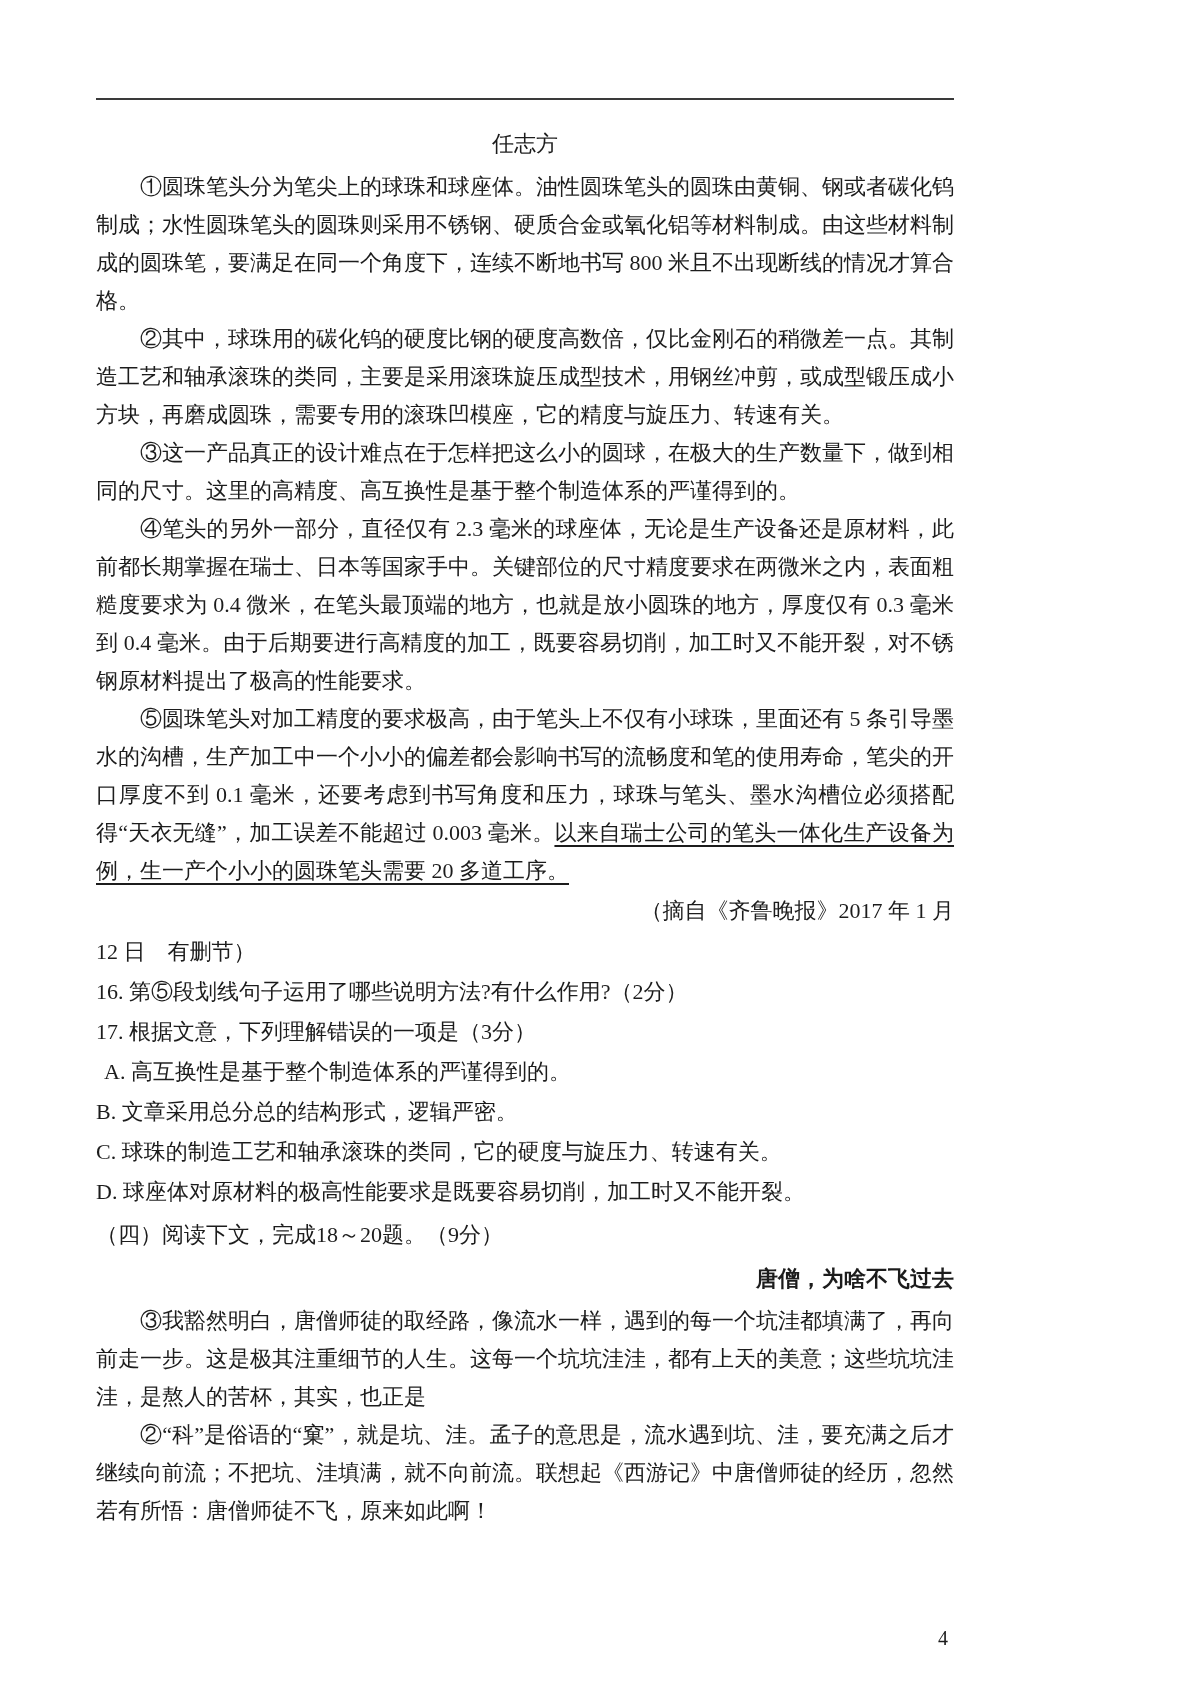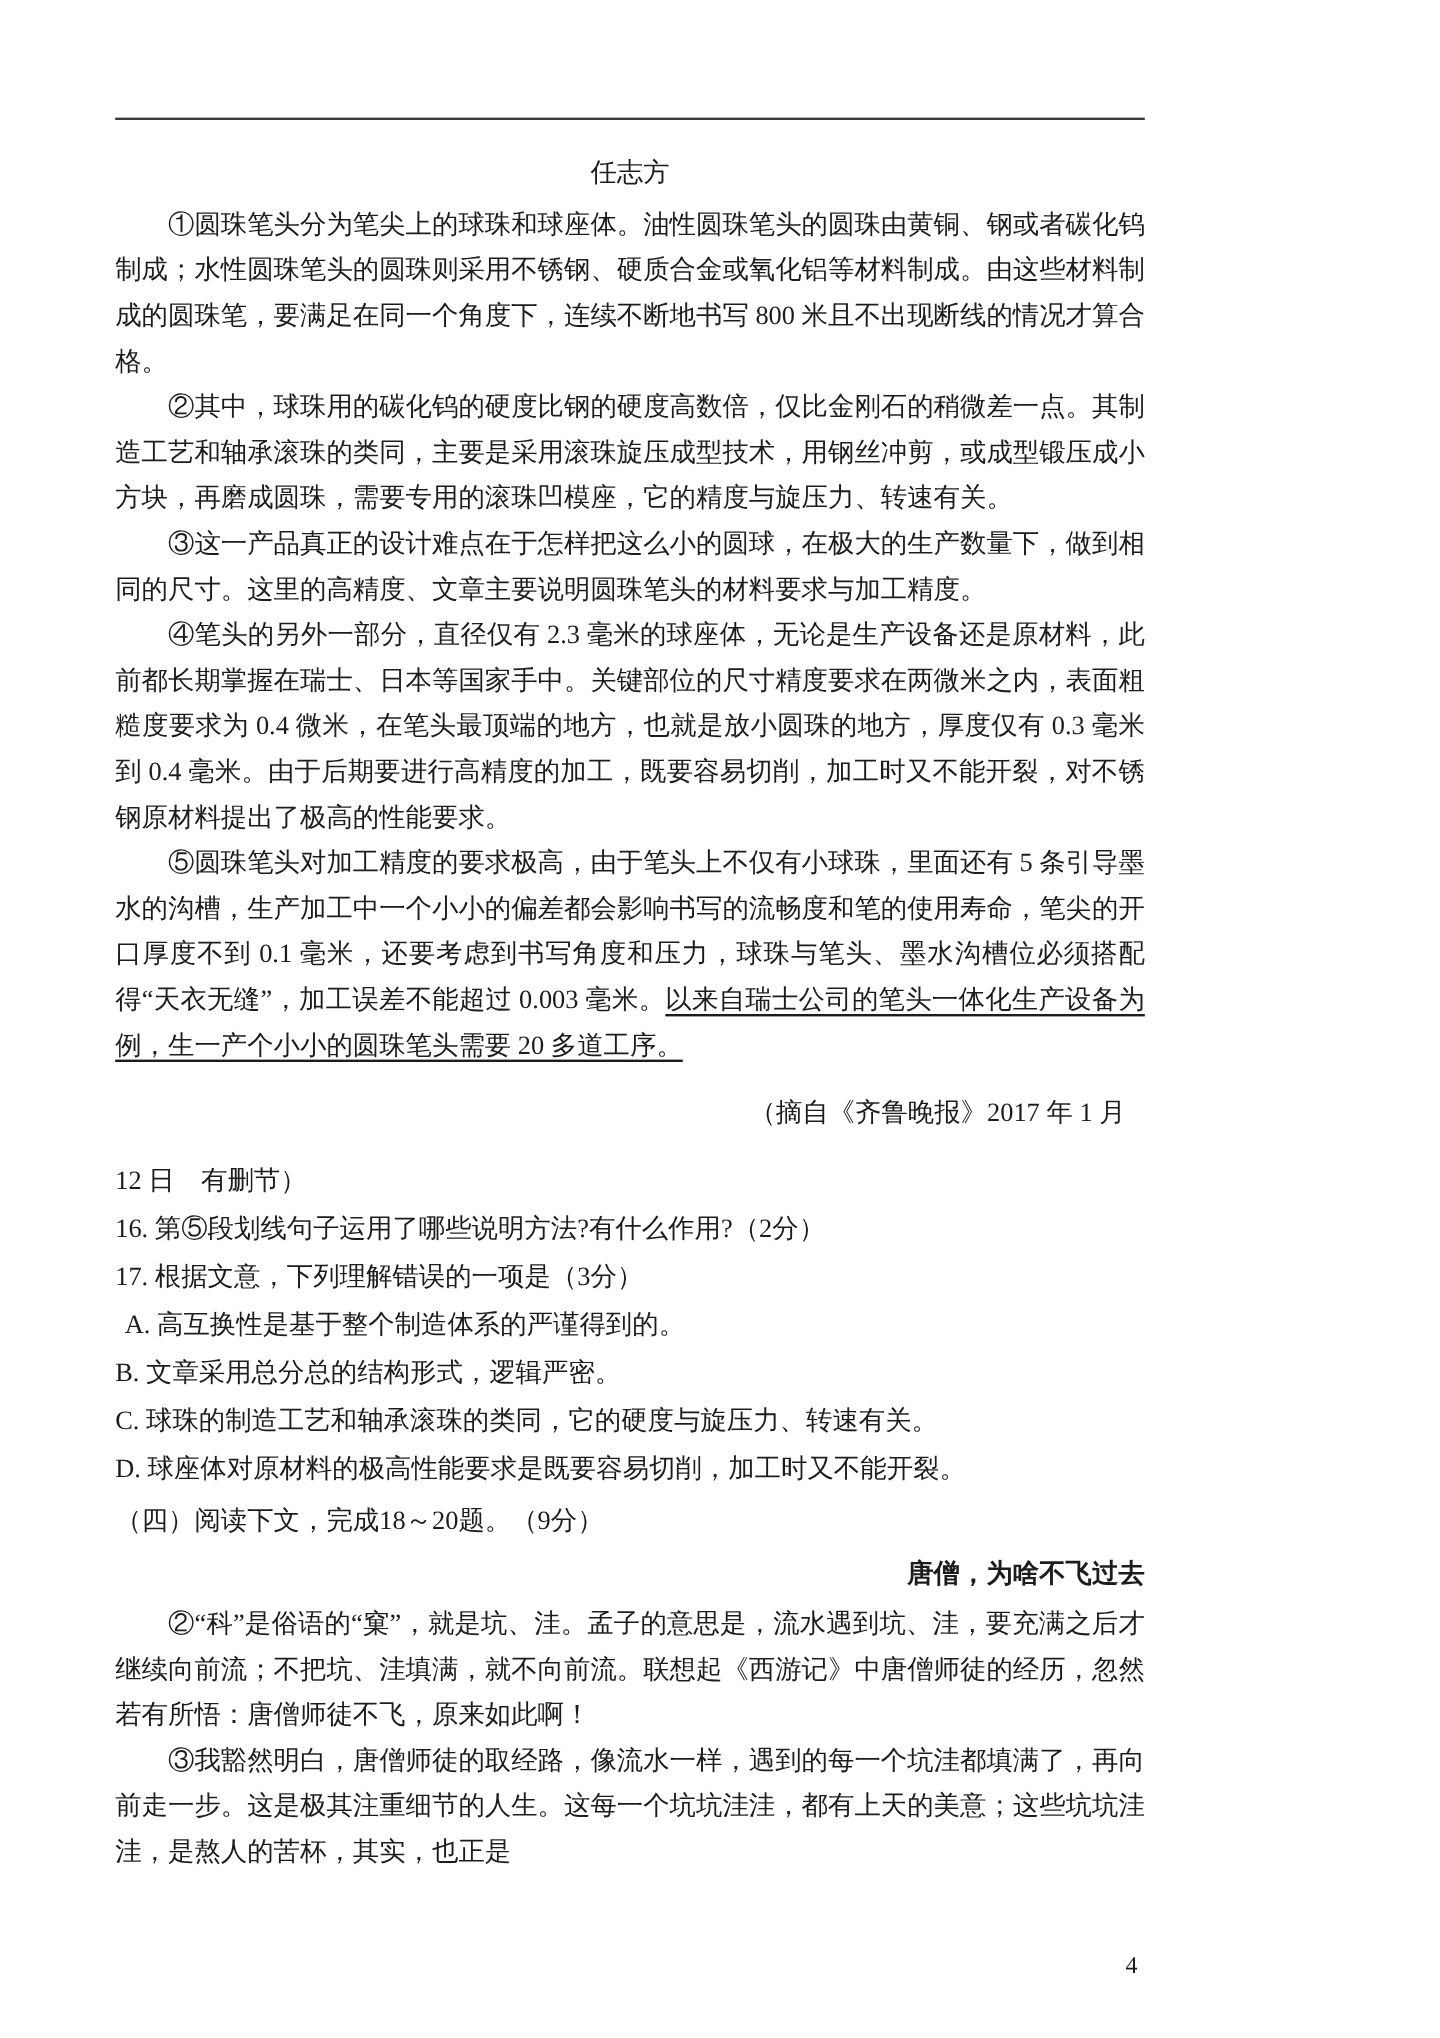--- a/index.html
+++ b/index.html
@@ -42,21 +42,21 @@
     text-indent: 44px;
   }
   .u {
     text-decoration: underline;
     text-underline-offset: 5px;
   }
   .src1 {
     font-size: 22px;
     line-height: 42px;
     text-align: right;
-    margin: 16px;
+    margin: 0;
   }
   .src2 {
     font-size: 22px;
     line-height: 40px;
     margin: 0;
   }
   .qline {
     font-size: 22px;
     line-height: 40px;
     margin: 0;
@@ -99,39 +99,39 @@
 
 <div class="page">
   <div class="content">
 
     <div class="top-rule"></div>
 
     <div class="author-title">任志方</div>
 
     <p class="body">①圆珠笔头分为笔尖上的球珠和球座体。油性圆珠笔头的圆珠由黄铜、钢或者碳化钨制成；水性圆珠笔头的圆珠则采用不锈钢、硬质合金或氧化铝等材料制成。由这些材料制成的圆珠笔，要满足在同一个角度下，连续不断地书写 800 米且不出现断线的情况才算合格。</p>
     <p class="body">②其中，球珠用的碳化钨的硬度比钢的硬度高数倍，仅比金刚石的稍微差一点。其制造工艺和轴承滚珠的类同，主要是采用滚珠旋压成型技术，用钢丝冲剪，或成型锻压成小方块，再磨成圆珠，需要专用的滚珠凹模座，它的精度与旋压力、转速有关。</p>
-    <p class="body">③这一产品真正的设计难点在于怎样把这么小的圆球，在极大的生产数量下，做到相同的尺寸。这里的高精度、文章主要说明圆珠笔头的材料要求与加工精度。</p>
+    <p class="body">③这一产品真正的设计难点在于怎样把这么小的圆球，在极大的生产数量下，做到相同的尺寸。这里的高精度、高互换性是基于整个制造体系的严谨得到的。</p>
     <p class="body">④笔头的另外一部分，直径仅有 2.3 毫米的球座体，无论是生产设备还是原材料，此前都长期掌握在瑞士、日本等国家手中。关键部位的尺寸精度要求在两微米之内，表面粗糙度要求为 0.4 微米，在笔头最顶端的地方，也就是放小圆珠的地方，厚度仅有 0.3 毫米到 0.4 毫米。由于后期要进行高精度的加工，既要容易切削，加工时又不能开裂，对不锈钢原材料提出了极高的性能要求。</p>
 
     <p class="body"><span>⑤圆珠笔头对加工精度的要求极高，由于笔头上不仅有小球珠，里面还有 5 条引导墨水的沟槽，生产加工中一个小小的偏差都会影响书写的流畅度和笔的使用寿命，笔尖的开口厚度不到 0.1 毫米，还要考虑到书写角度和压力，球珠与笔头、墨水沟槽位必须搭配得“天衣无缝”，加工误差不能超过 0.003 毫米。</span><span class="u">以来自瑞士公司的笔头一体化生产设备为例，生一产个小小的圆珠笔头需要 20 多道工序。</span></p>
 
     <p class="src1">（摘自《齐鲁晚报》2017 年 1 月</p>
     <p class="src2">12 日　有删节）</p>
 
     <p class="qline">16. 第⑤段划线句子运用了哪些说明方法?有什么作用?（2分）</p>
     <p class="qline">17. 根据文意，下列理解错误的一项是（3分）</p>
 
     <p class="opt opt-a">A. 高互换性是基于整个制造体系的严谨得到的。</p>
     <p class="opt">B. 文章采用总分总的结构形式，逻辑严密。</p>
     <p class="opt">C. 球珠的制造工艺和轴承滚珠的类同，它的硬度与旋压力、转速有关。</p>
     <p class="opt">D. 球座体对原材料的极高性能要求是既要容易切削，加工时又不能开裂。</p>
 
     <p class="sec-heading">（四）阅读下文，完成18～20题。（9分）</p>
 
     <p class="art-title">唐僧，为啥不飞过去</p>
 
+    <p class="body">③我豁然明白，唐僧师徒的取经路，像流水一样，遇到的每一个坑洼都填满了，再向前走一步。这是极其注重细节的人生。这每一个坑坑洼洼，都有上天的美意；这些坑坑洼洼，是熬人的苦杯，其实，也正是</p>
     <p class="body">②“科”是俗语的“窠”，就是坑、洼。孟子的意思是，流水遇到坑、洼，要充满之后才继续向前流；不把坑、洼填满，就不向前流。联想起《西游记》中唐僧师徒的经历，忽然若有所悟：唐僧师徒不飞，原来如此啊！</p>
-    <p class="body">③我豁然明白，唐僧师徒的取经路，像流水一样，遇到的每一个坑洼都填满了，再向前走一步。这是极其注重细节的人生。这每一个坑坑洼洼，都有上天的美意；这些坑坑洼洼，是熬人的苦杯，其实，也正是</p>
 
   </div>
 
   <div class="page-num">4</div>
 </div>
 
 </body></html>

